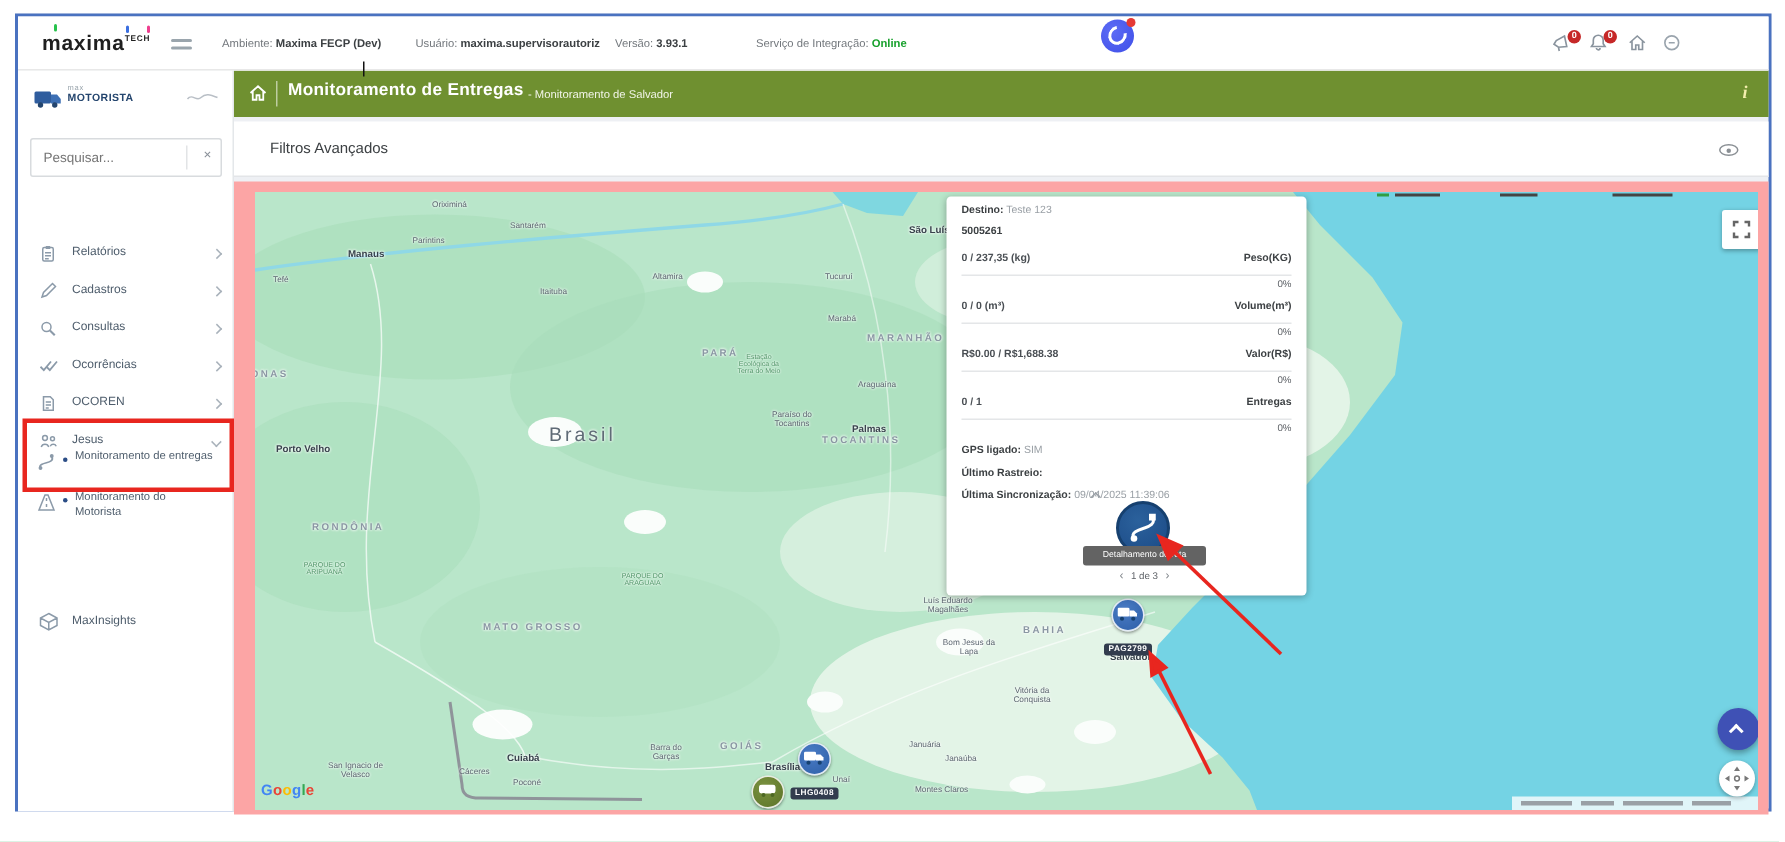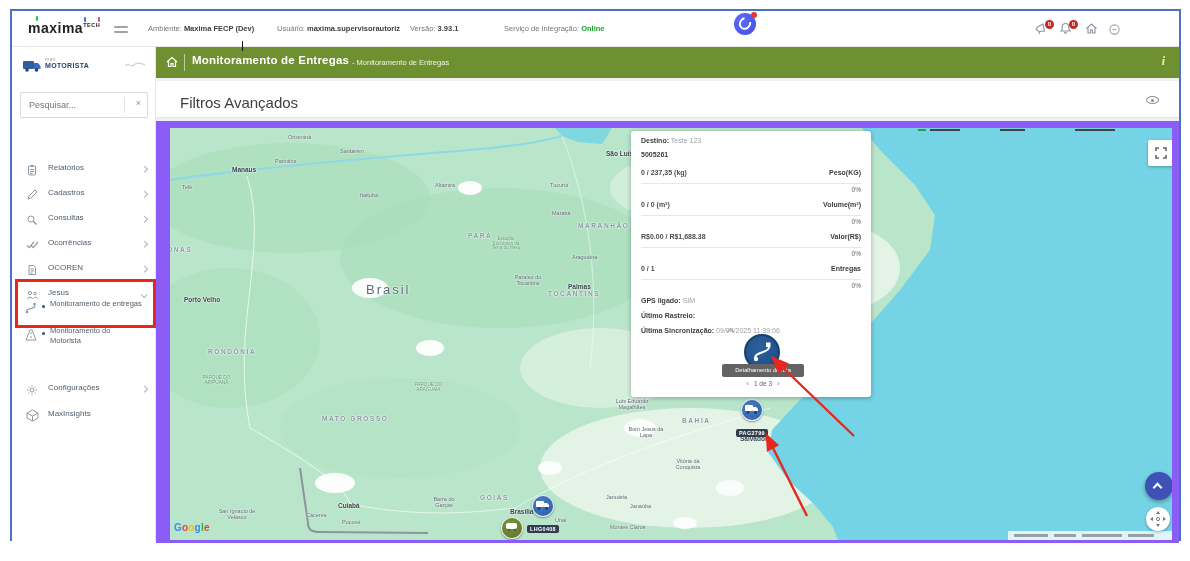--- a/index.html
+++ b/index.html
@@ -43,26 +43,26 @@
 
   
   .greenbar { position:absolute; left:144px; top:36px; width:1023px; height:31px; background:#6f9030; z-index:2; }
   .greenbar .vd { position:absolute; left:28px; top:7px; width:1px; height:17px; background:rgba(255,255,255,.55); }
   .gtitle { position:absolute; left:36px; top:7px; font-size:11.5px; font-weight:bold; color:#fff; letter-spacing:.2px; }
   .gsub { position:absolute; left:196px; top:11px; font-size:7.5px; color:#f2f5e9; }
   .ginfo { position:absolute; right:14px; top:7px; font-size:12px; font-weight:bold; color:#f4efae; font-family:"Liberation Serif",serif; font-style:italic; }
 
   
   .filters { position:absolute; left:144px; top:70px; width:1023px; height:37px; background:#fff; border-bottom:1px solid #e3e5e8; z-index:1; }
-  .ftitle { position:absolute; left:24px; top:13px; font-size:15px; color:#3c4043; }
+  .ftitle { position:absolute; left:24px; top:13px; font-size:10px; color:#3c4043; }
   .eye { position:absolute; right:20px; top:15px; width:13px; height:8px; border:1px solid #8a8f94; border-radius:50%; }
   .eye i { position:absolute; left:4px; top:1.5px; width:3px; height:3px; background:#8a8f94; border-radius:50%; }
 
   
-  .mapcard { position:absolute; left:144px; top:110px; width:1023px; height:422px; background:#8b5cf6; }
+  .mapcard { position:absolute; left:144px; top:110px; width:1023px; height:422px; background:#fca5a5; }
   .map { position:absolute; left:14px; top:7px; width:1002px; height:412px; background:#b9e6ca; overflow:hidden; }
   .map svg.base { position:absolute; left:0; top:0; }
   .mlabel { position:absolute; white-space:nowrap; text-shadow:0 0 2px #fff,0 0 2px #fff; }
   .state { font-size:6.5px; letter-spacing:1.6px; color:#8a97a3; font-weight:bold; }
   .city { font-size:6.5px; font-weight:bold; color:#38424c; }
   .town { font-size:5.5px; color:#5c6670; }
   .wrap { white-space:normal; text-align:center; line-height:6px; }
   .park { font-size:6px; color:#4e9466; transform:scale(.78); transform-origin:left top; white-space:normal; text-align:center; line-height:6px; }
   .biglabel { font-size:13px; color:#5f6b76; letter-spacing:2px; }
   .clipstrip { position:absolute; left:700px; top:0; width:290px; height:4.5px; overflow:hidden; z-index:4; }
@@ -243,47 +243,37 @@
     </div>
     <div class="smi" style="top:279px;height:24px">
       <span class="ic"><svg width="14" height="14" viewBox="0 0 14 14">
             <path d="M2 12 L6 2 H8 L12 12 Z" stroke="#8b9aa9" fill="none"></path>
             <path d="M7 4 v2 M7 8 v2" stroke="#8b9aa9"></path>
           </svg></span>
       <span class="bdot"></span>
       <span class="lbl">Monitoramento do Motorista</span>
     </div>
 
-    <div class="mi" style="top:332px">
-      <span class="ic"><svg width="12" height="12" viewBox="0 0 12 12">
-            <circle cx="6" cy="6" r="2" stroke="#8b9aa9" fill="none"></circle>
-            <g stroke="#8b9aa9">
-              <path d="M6 1 v1.5 M6 9.5 V11 M1 6 h1.5 M9.5 6 H11 M2.5 2.5 l1 1 M8.5 8.5 l1 1 M9.5 2.5 l-1 1 M3.5 8.5 l-1 1"></path>
-            </g>
-          </svg></span>
-      <span class="lbl">Configurações</span>
-        <span class="chev"></span>
-    </div>
     <div class="mi" style="top:358px">
       <span class="ic"><svg width="13" height="13" viewBox="0 0 13 13">
             <path d="M6.5 1 L12 4 V9 L6.5 12 L1 9 V4 Z M1 4 L6.5 7 L12 4 M6.5 7 V12" stroke="#8b9aa9" fill="none"></path>
           </svg></span>
       <span class="lbl">MaxInsights</span>
     </div>
   </div>
 
   <div class="greenbar">
     <span class="abs" style="left:8px;top:7px">
       <svg width="16" height="16" viewBox="0 0 16 16">
           <path d="M3 8 L8 3.5 L13 8 M4.5 7 V12.5 H7 V9.5 H9 V12.5 H11.5 V7" stroke="#fff" stroke-width="1.2" fill="none"></path>
         </svg>
     </span>
     <span class="vd"></span>
     <span class="gtitle">Monitoramento de Entregas</span>
-    <span class="gsub">- Monitoramento de Entregas</span>
+    <span class="gsub">- Monitoramento de Salvador</span>
     <span class="ginfo">i</span>
   </div>
 
   <div class="filters">
     <span class="ftitle">Filtros Avançados</span>
     <span class="eye">
         <i></i>
       </span>
   </div>
 

